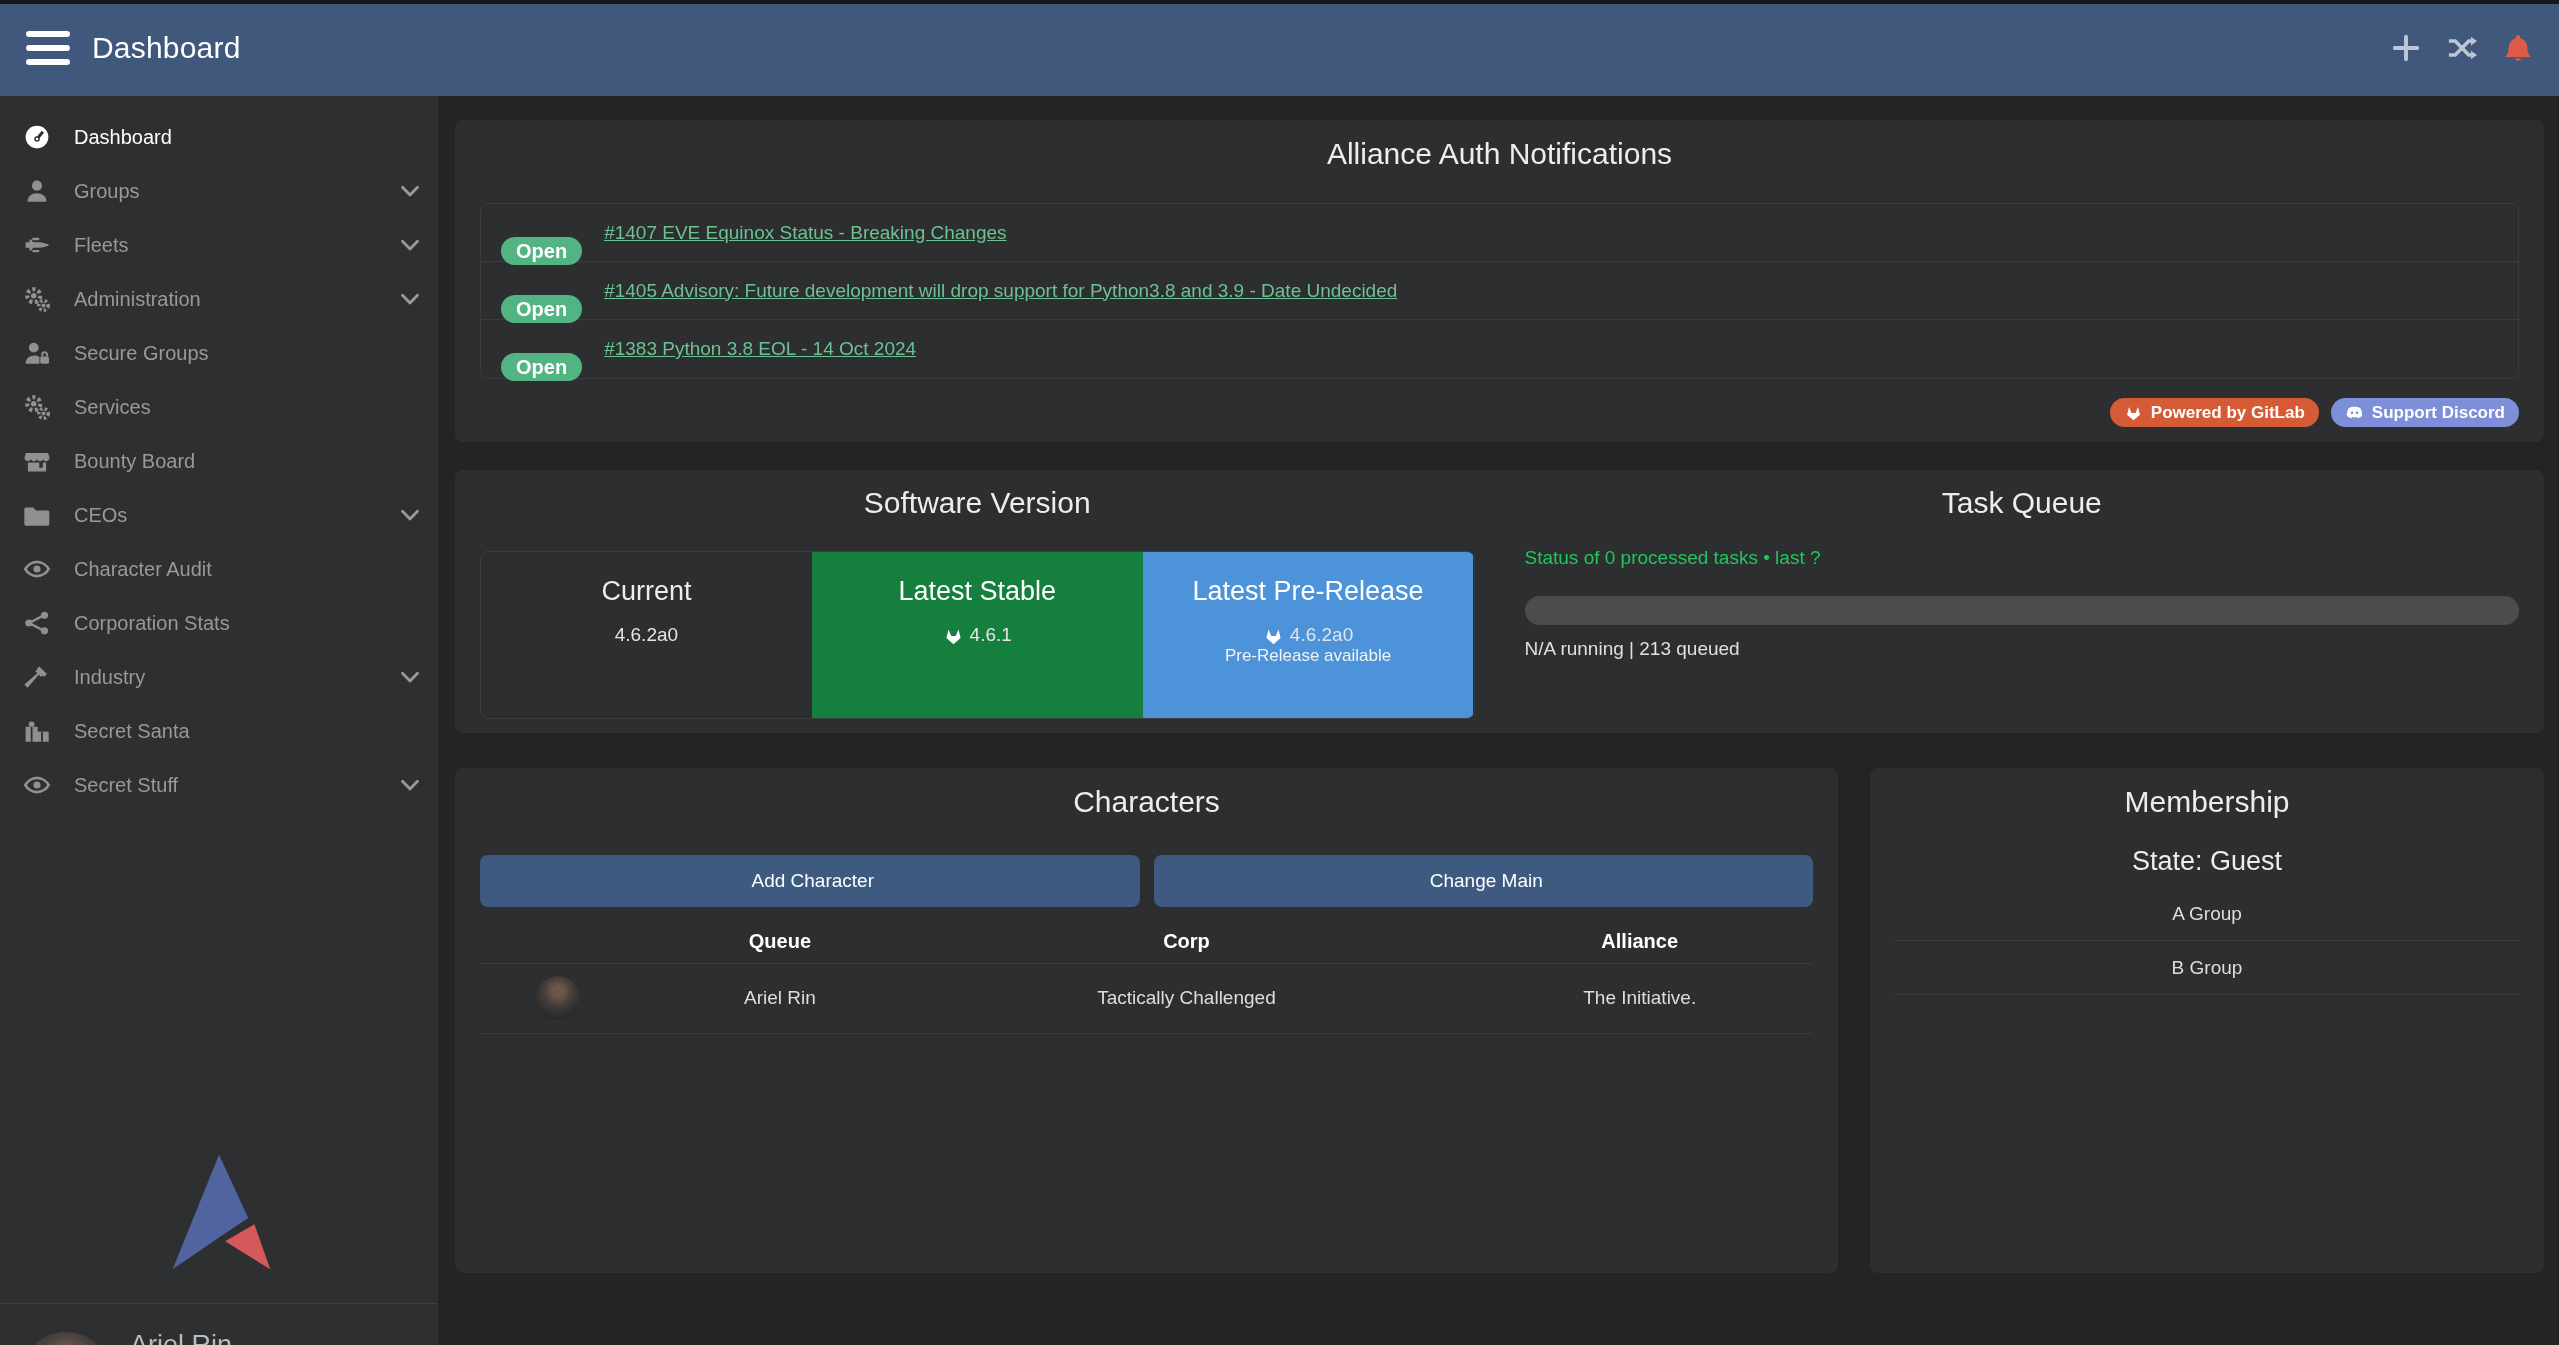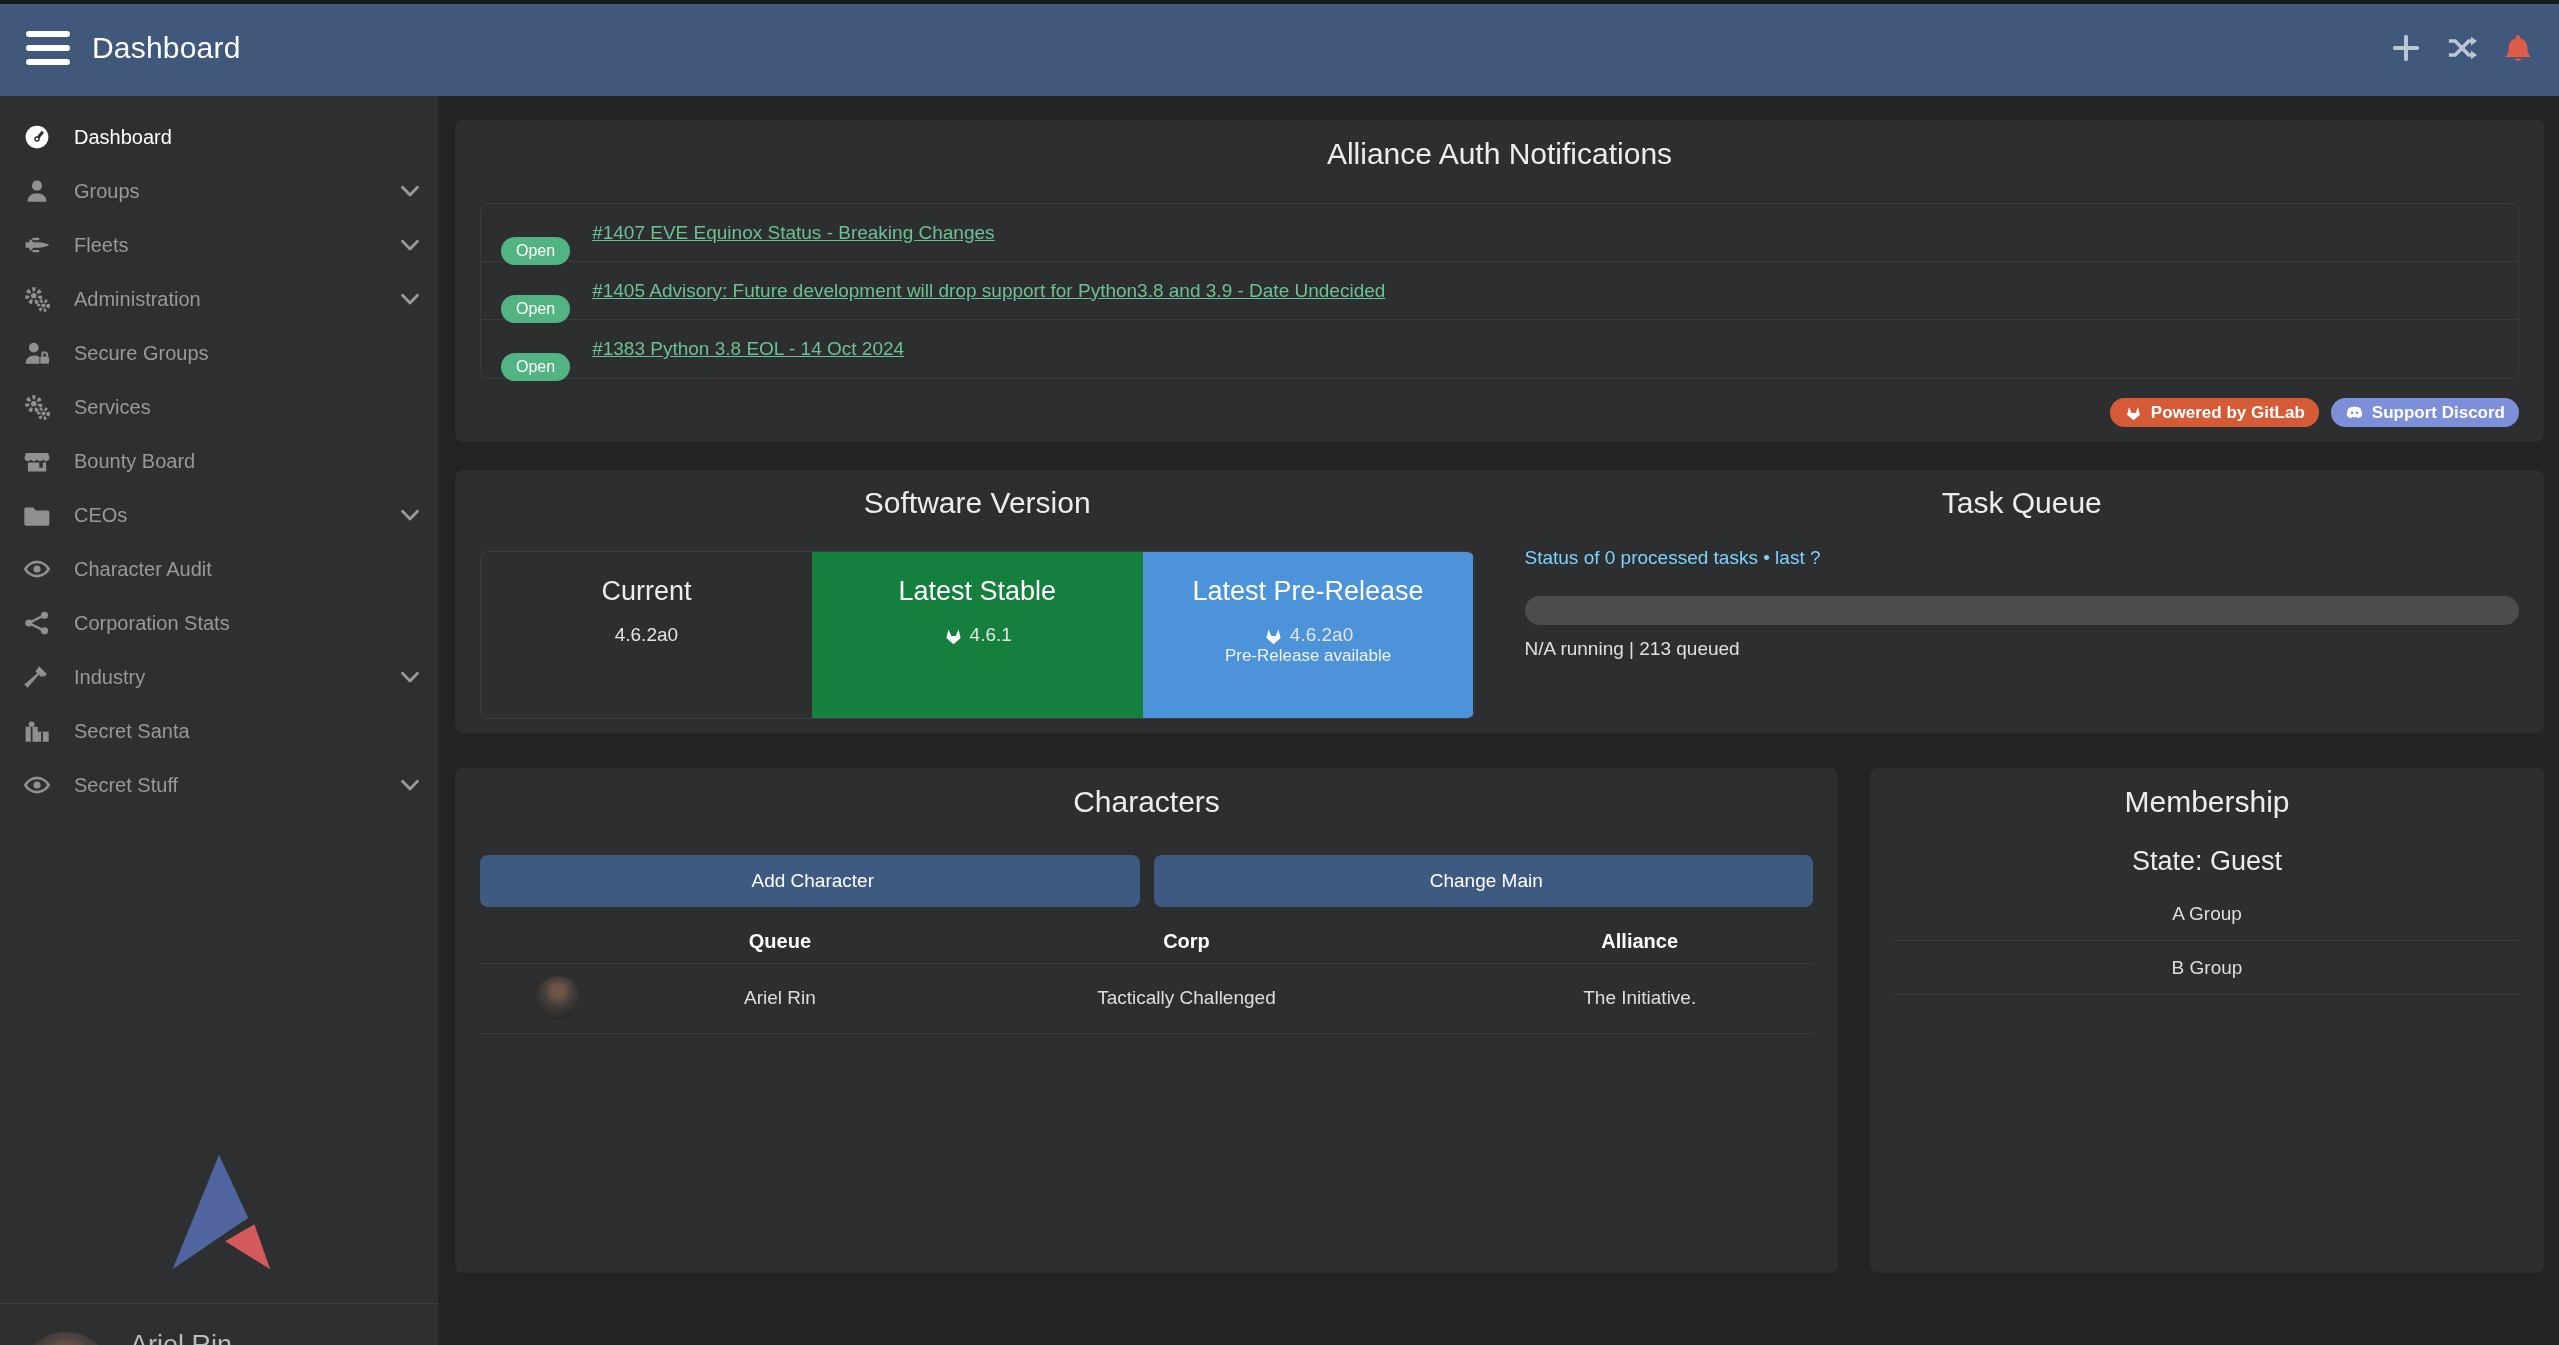--- a/index.html
+++ b/index.html
@@ -61,21 +61,21 @@
   
   .card { position:absolute; background:#2d2e2f; border-radius:8px; }
   .card-title { text-align:center; font-size:30px; color:#eceded; padding-top:14px; line-height:40px; }
 
   
   #card-notifications { left:455px; top:120px; width:2089px; height:322px; }
   .notif-list { margin:29px 25px 0; border:1px solid #3b3c3d; border-radius:8px; }
   .notif-row { height:58px; display:flex; align-items:center; padding:0 20px; border-bottom:1px solid #3b3c3d; }
   .notif-row:last-child { border-bottom:none; }
   .badge-open {
-    background:#53b483; color:#ffffff; font-size:16px; font-weight:normal;
+    background:#53b483; color:#ffffff; font-size:20px; font-weight:bold;
     border-radius:14px; padding:5px 15px; margin-right:22px; line-height:18px;margin-top:36px;
   }
   .notif-link { color:#6cc293; font-size:19px; text-decoration:underline; cursor:pointer; }
   .notif-badges { position:absolute; right:25px; bottom:15px; display:flex; gap:12px; }
   .pill { height:29px; border-radius:15px; display:inline-flex; align-items:center; padding:0 14px; color:#fff; font-size:17px; font-weight:bold; cursor:pointer; }
   .pill .p-ico { width:19px; height:19px; margin-right:8px; display:inline-flex; }
   .pill-gitlab { background:#d55b37; }
   .pill-discord { background:#7d8fd8; }
 
   
@@ -85,21 +85,21 @@
   .version-box { margin-top:28px; height:168px; display:flex; border:1px solid #3d3e3f; border-radius:8px; overflow:hidden; }
   .vcol { flex:1; text-align:center; padding-top:22px; }
   .vcol .v-label { font-size:27px; color:#eceded; line-height:34px; }
   .vcol .v-version { margin-top:16px; font-size:19px; color:#e4e5e6; display:flex; justify-content:center; align-items:center; gap:6px; }
   .vcol .v-note { font-size:17px; color:#f2f3f4; }
   .vcol.stable { background:#15803d; }
   .vcol.prerelease { background:#4d93da; }
   .vcol.stable .v-label, .vcol.prerelease .v-label { color:#ffffff; }
   .tanuki { width:21px; height:21px; display:inline-flex; color:#ffffff; }
 
-  .tq-status { margin-top:24px; font-size:19px; color:#7dd3fc; }
+  .tq-status { margin-top:24px; font-size:19px; color:#22c55e; }
   .progress { margin-top:27px; height:29px; border-radius:15px; background:#4a4c4d; overflow:hidden; }
   .progress-fill { height:100%; width:0%; background:#4d93da; }
   .tq-queue { margin-top:13px; font-size:19px; color:#dee0e1; }
 
   
   #card-characters { left:455px; top:768px; width:1383px; height:505px; }
   .char-buttons { display:flex; gap:14px; margin:33px 25px 0; }
   .btn-blue {
     flex:1; height:52px; background:#3e5a80; border:none; border-radius:8px;
     color:#ffffff; font-size:19px; font-family:inherit; cursor:pointer;padding-left:6px;

